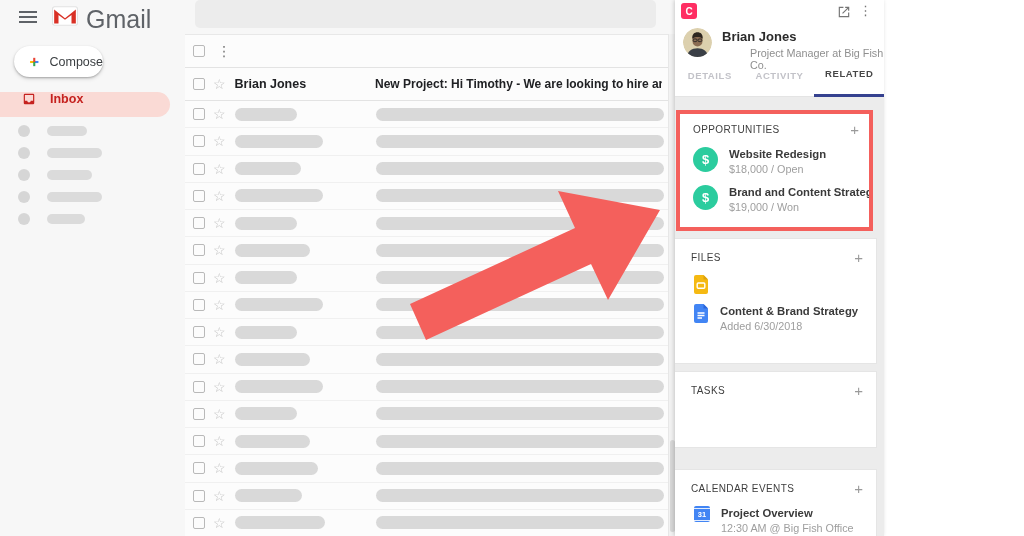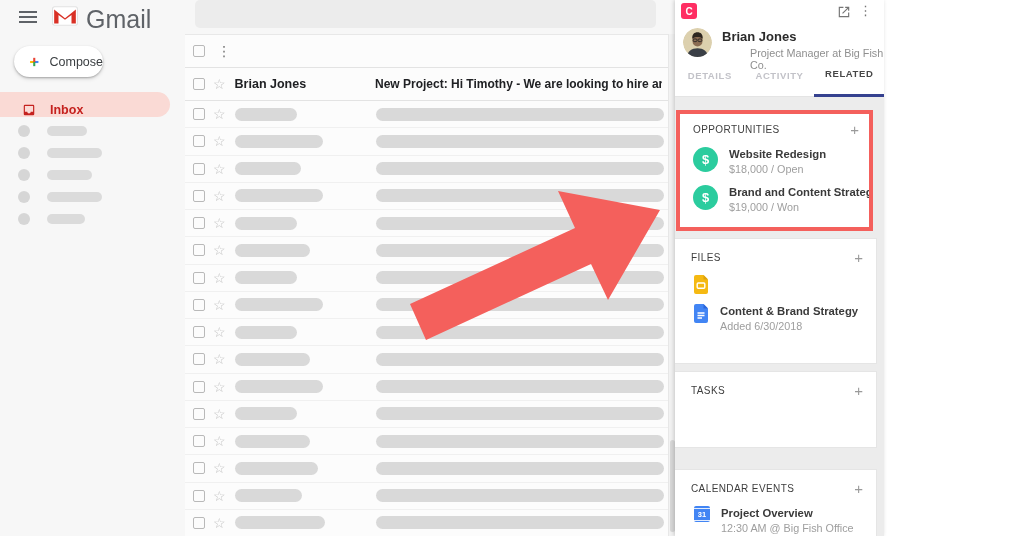--- a/index.html
+++ b/index.html
@@ -18,21 +18,21 @@
   .hamburger i{display:block; width:18px; height:2px; background:#5f6368; margin-left:3px;}
   .gmail-logo{position:absolute; left:52px; top:6px; width:26px; height:20px;}
   .brand{position:absolute; left:86px; top:5px; font-size:25px; color:#5f6368;}
   .search-ph{position:absolute; left:195px; top:0; width:461px; height:28px; background:#ececec; border-radius:5px;}
 
   .compose{position:absolute; left:14px; top:46px; width:89px; height:31px; background:#fff; border-radius:16px;
     box-shadow:0 1px 2px rgba(0,0,0,.25), 0 2px 4px rgba(0,0,0,.12); display:flex; align-items:center; gap:9px; padding-left:14px; cursor:pointer;}
   .compose span{font-size:12.5px; font-weight:500; color:#3c4043;}
 
   .inbox-item{position:absolute; left:0; top:92px; width:170px; height:25px; background:var(--inbox_bg);
-    border-radius:0 14px 14px 0; display:flex; align-items:flex-end; padding-left:22px; gap:14px; cursor:pointer;}
+    border-radius:0 14px 14px 0; display:flex; align-items:flex-start; padding-left:22px; gap:14px; cursor:pointer;}
   .inbox-item span{font-size:12.5px; font-weight:bold; color:#C5221F;}
 
   .nav-ph-list{position:absolute; left:0; top:120px; width:185px;}
   .nav-ph{height:22px; display:flex; align-items:center;}
   .ph-circle{width:12px; height:12px; border-radius:50%; background:#d6d6d6; margin-left:18px;}
   .ph-bar{height:10px; border-radius:5px; background:#dbdbdb; margin-left:17px;}
 
   
   #maillist{position:absolute; left:185px; top:34px; width:483px; height:502px; background:#fcfcfc; border-top:1px solid #e8e8e8; overflow:hidden;}
   .list-head{height:33px; display:flex; align-items:center; border-bottom:1px solid #e3e3e3;}

